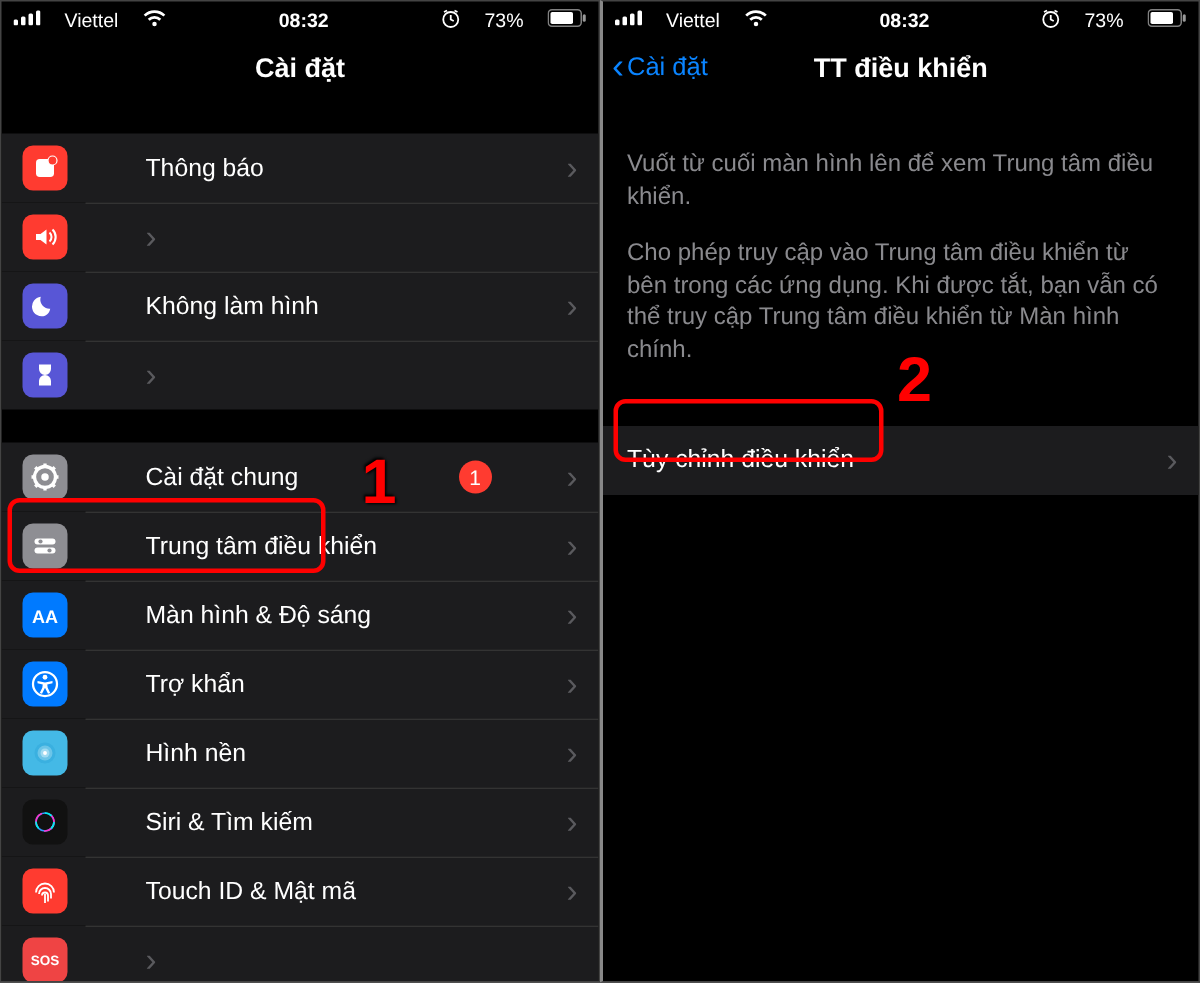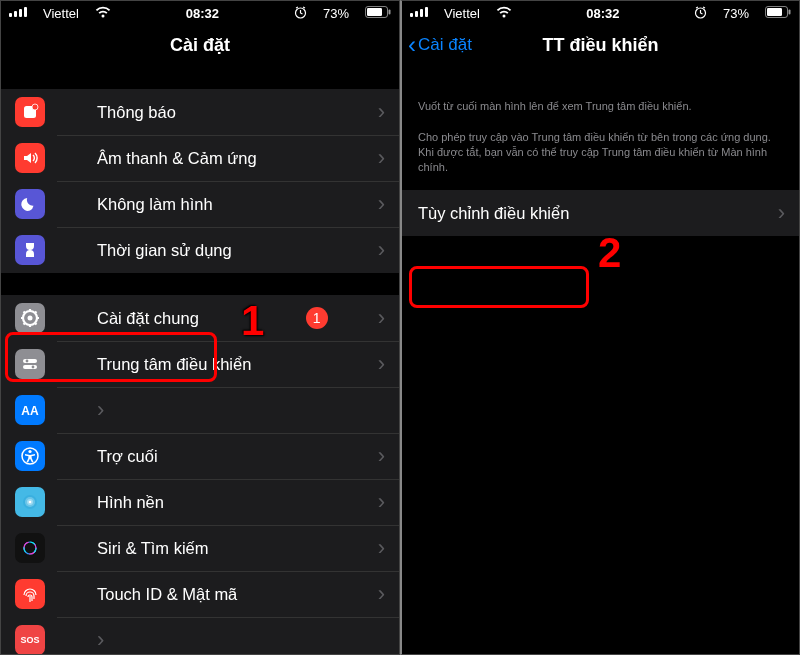--- a/index.html
+++ b/index.html
@@ -50,24 +50,24 @@
     left: 6px;
     display: flex; align-items: center;
     color: #0a84ff;
     font-size: 17px;
     gap: 2px;
   }
   .nav-back .chev { font-size: 24px; line-height: 1; font-weight: 500; }
 
   
   .group { margin-top: 22px; }
-  .group.tight { margin-top: 8px; }
+  .group.tight { margin-top: 31px; }
   .footer-text {
     color: #8a8a8e;
-    font-size: 11px;
+    font-size: 16px;
     padding: 8px 16px;
     line-height: 1.35;
   }
 
   
   .row {
     display: flex;
     align-items: center;
     height: 46px;
     background: #1c1c1e;
@@ -211,39 +211,37 @@
       <div class="label">Thông báo</div>
       <div class="chevron">›</div>
     </div>
     <div class="row">
       <div class="icon ic-red2">
         <svg width="18" height="18" viewBox="0 0 18 18">
             <path fill="#fff" d="M3 7h3l4-3v10l-4-3H3z"></path>
             <path stroke="#fff" stroke-width="1.4" fill="none" d="M12 6a4 4 0 010 6M14 4a7 7 0 010 10"></path>
           </svg>
       </div>
-      <div class="label">Âm thanh &amp; Cảm ứng</div>
       <div class="chevron">›</div>
     </div>
     <div class="row">
       <div class="icon ic-indigo">
         <svg width="18" height="18" viewBox="0 0 18 18">
             <path fill="#fff" d="M12.5 10.8A6 6 0 016.2 2.9 6.5 6.5 0 109 15.5a6.5 6.5 0 003.5-4.7z"></path>
           </svg>
       </div>
       <div class="label">Không làm hình</div>
       <div class="chevron">›</div>
     </div>
     <div class="row">
       <div class="icon ic-vio">
         <svg width="18" height="18" viewBox="0 0 18 18">
             <path fill="#fff" d="M5 2h8v3a4 4 0 01-4 4 4 4 0 01-4-4V2zm0 14h8v-3a4 4 0 00-4-4 4 4 0 00-4 4v3z"></path>
           </svg>
       </div>
-      <div class="label">Thời gian sử dụng</div>
       <div class="chevron">›</div>
     </div>
   </div>
 
   <div class="group">
     <div class="row">
       <div class="icon ic-gray">
         <svg width="20" height="20" viewBox="0 0 20 20">
             <circle cx="10" cy="10" r="7" fill="none" stroke="#fff" stroke-width="2.2"></circle>
             <circle cx="10" cy="10" r="2.5" fill="#fff"></circle>
@@ -274,31 +272,32 @@
       </div>
       <div class="label">Trung tâm điều khiển</div>
       <div class="chevron">›</div>
     </div>
     <div class="row">
       <div class="icon ic-blue">
         <svg width="18" height="18" viewBox="0 0 18 18">
             <text x="9" y="14" text-anchor="middle" font-size="12" font-weight="700" fill="#fff" font-family="Arial">AA</text>
           </svg>
       </div>
+      <div class="label">Màn hình &amp; Độ sáng</div>
       <div class="chevron">›</div>
     </div>
     <div class="row">
       <div class="icon ic-blue">
         <svg width="20" height="20" viewBox="0 0 20 20">
             <circle cx="10" cy="10" r="8" fill="none" stroke="#fff" stroke-width="1.5"></circle>
             <circle cx="10" cy="5.5" r="1.6" fill="#fff"></circle>
             <path fill="#fff" d="M5 8l5 1 5-1v1.5l-3.5.8.3 2.2L13.5 16l-1.5.5-2-4-2 4L6.5 16l1.7-3.5.3-2.2L5 9.5z"></path>
           </svg>
       </div>
-      <div class="label">Trợ cuối</div>
+      <div class="label">Trợ khẩn</div>
       <div class="chevron">›</div>
     </div>
     <div class="row">
       <div class="icon ic-cyan">
         <svg width="20" height="20" viewBox="0 0 20 20">
             <circle cx="10" cy="10" r="7" fill="#3ab0e0"></circle>
             <circle cx="10" cy="10" r="5" fill="#6cc5e8"></circle>
             <circle cx="10" cy="10" r="3" fill="#a0dbf2"></circle>
             <circle cx="10" cy="10" r="1.3" fill="#fff"></circle>
           </svg>

